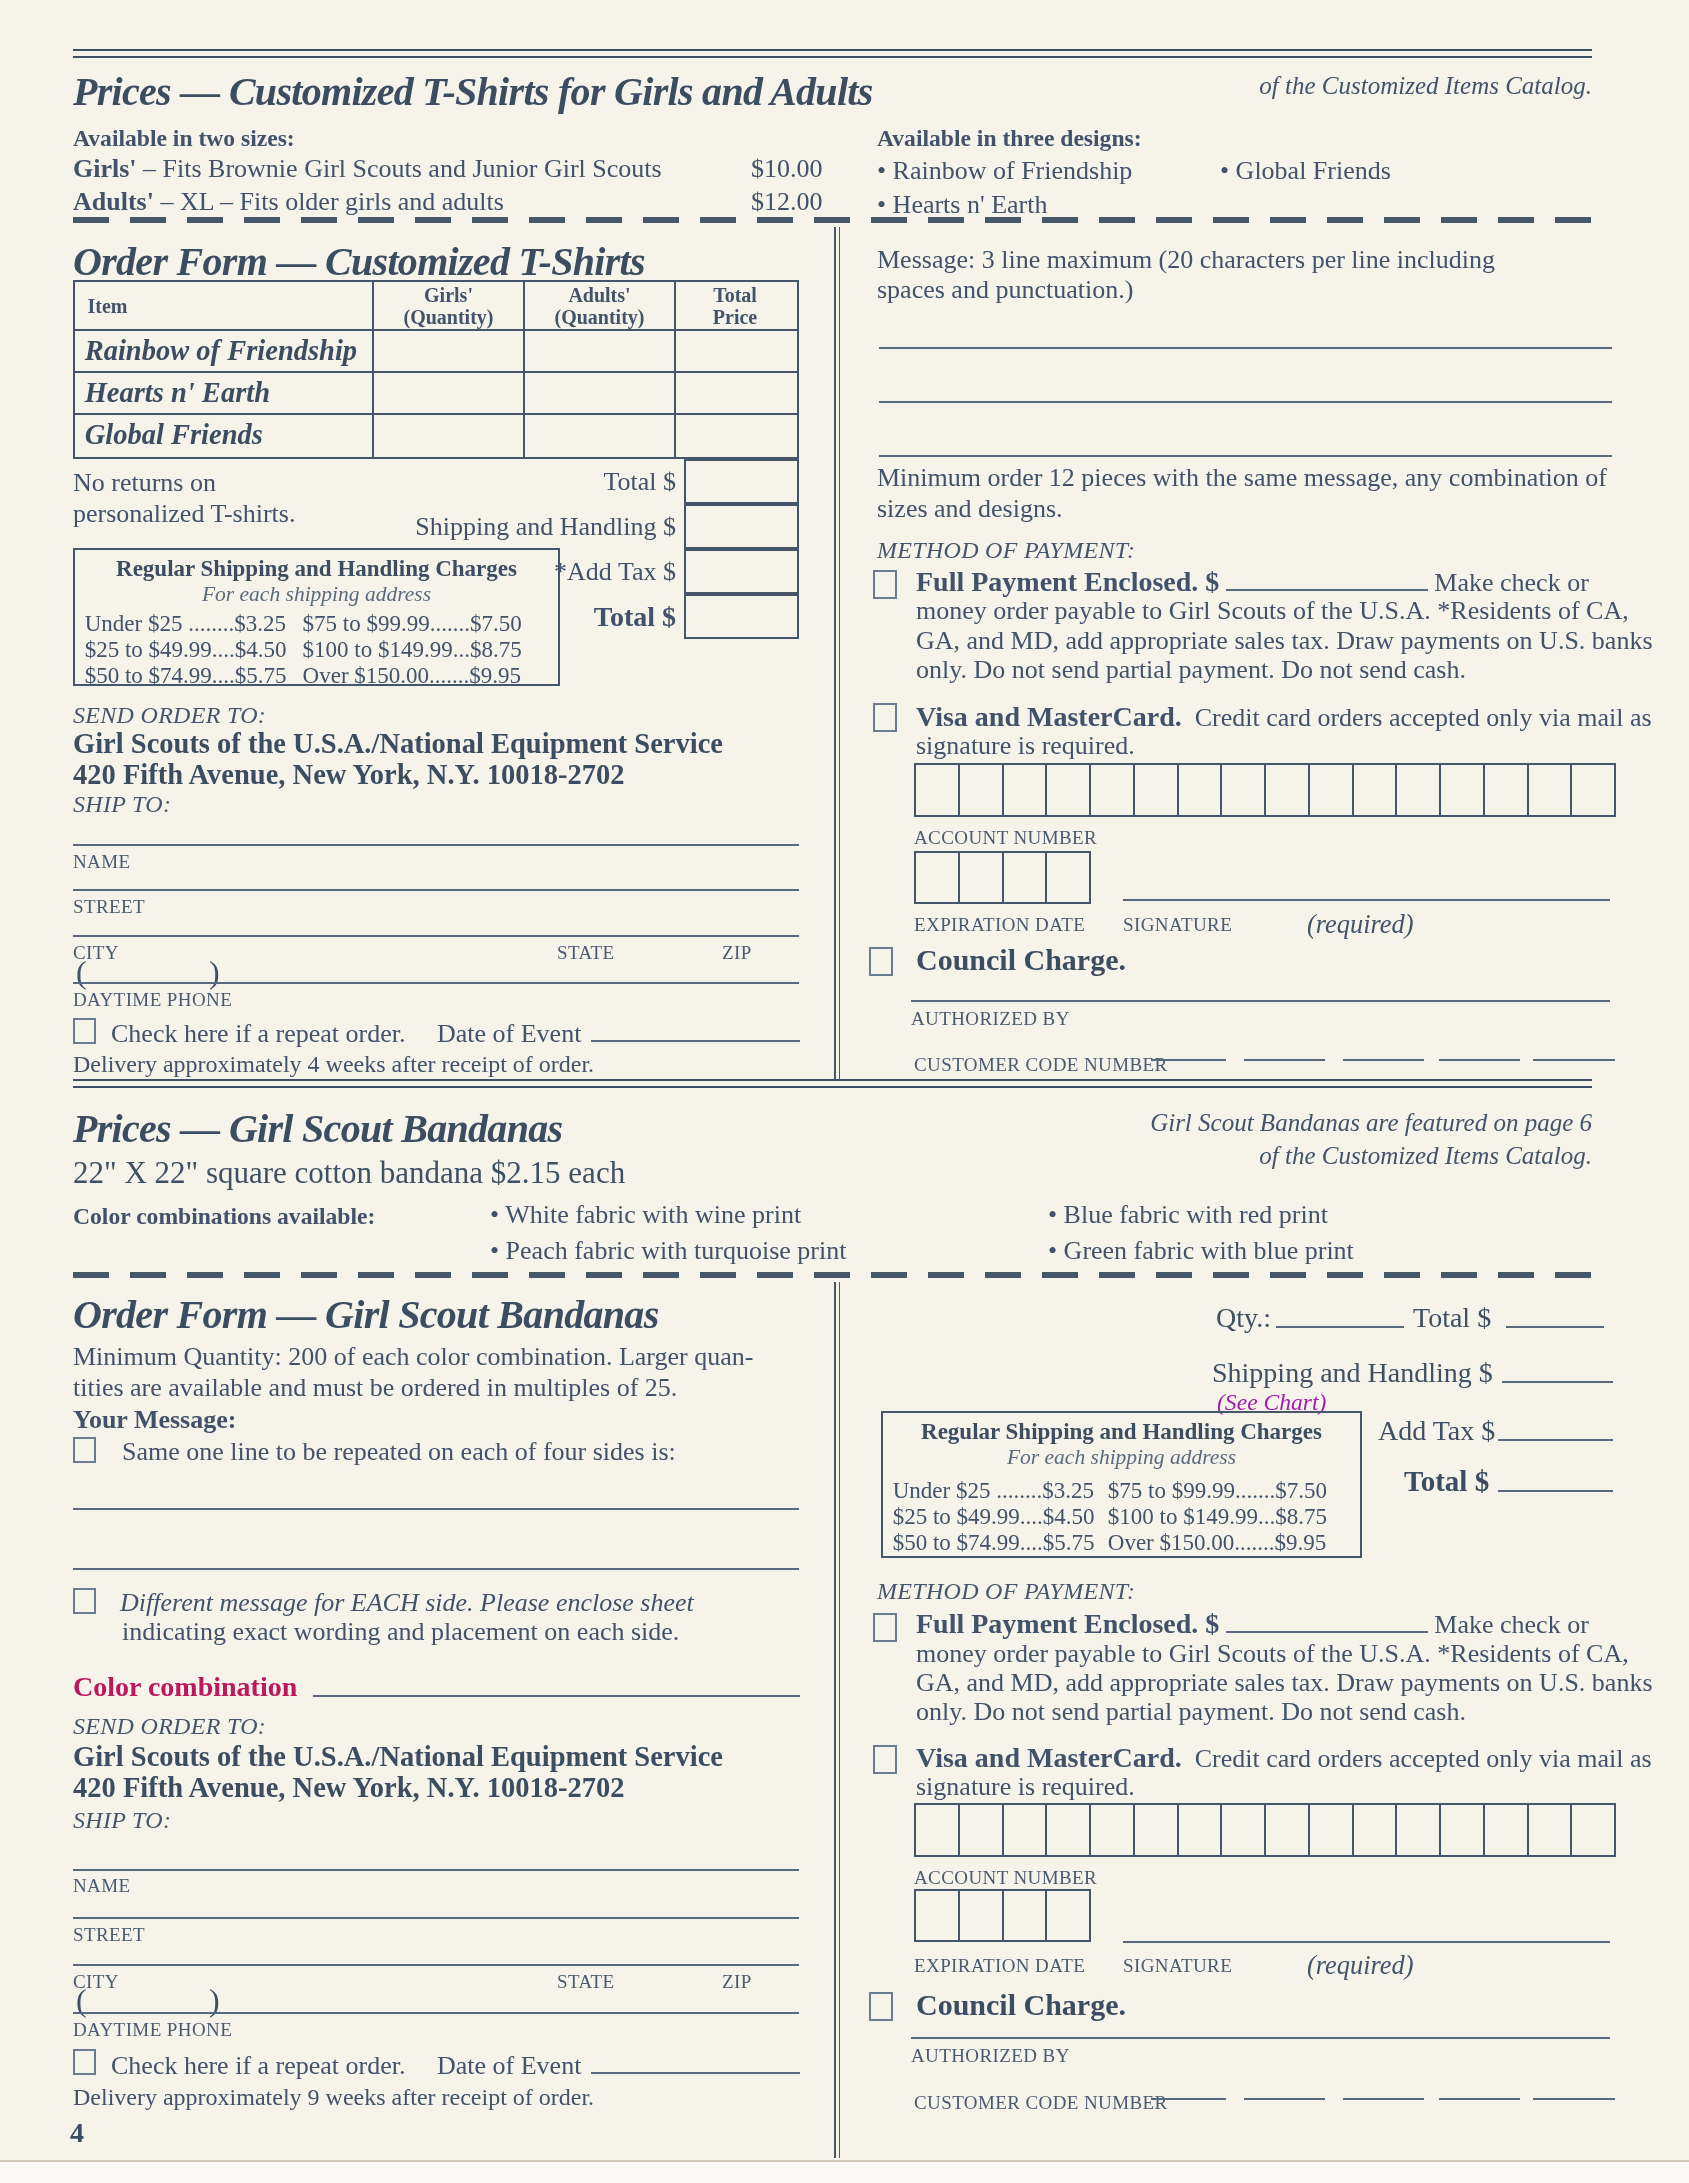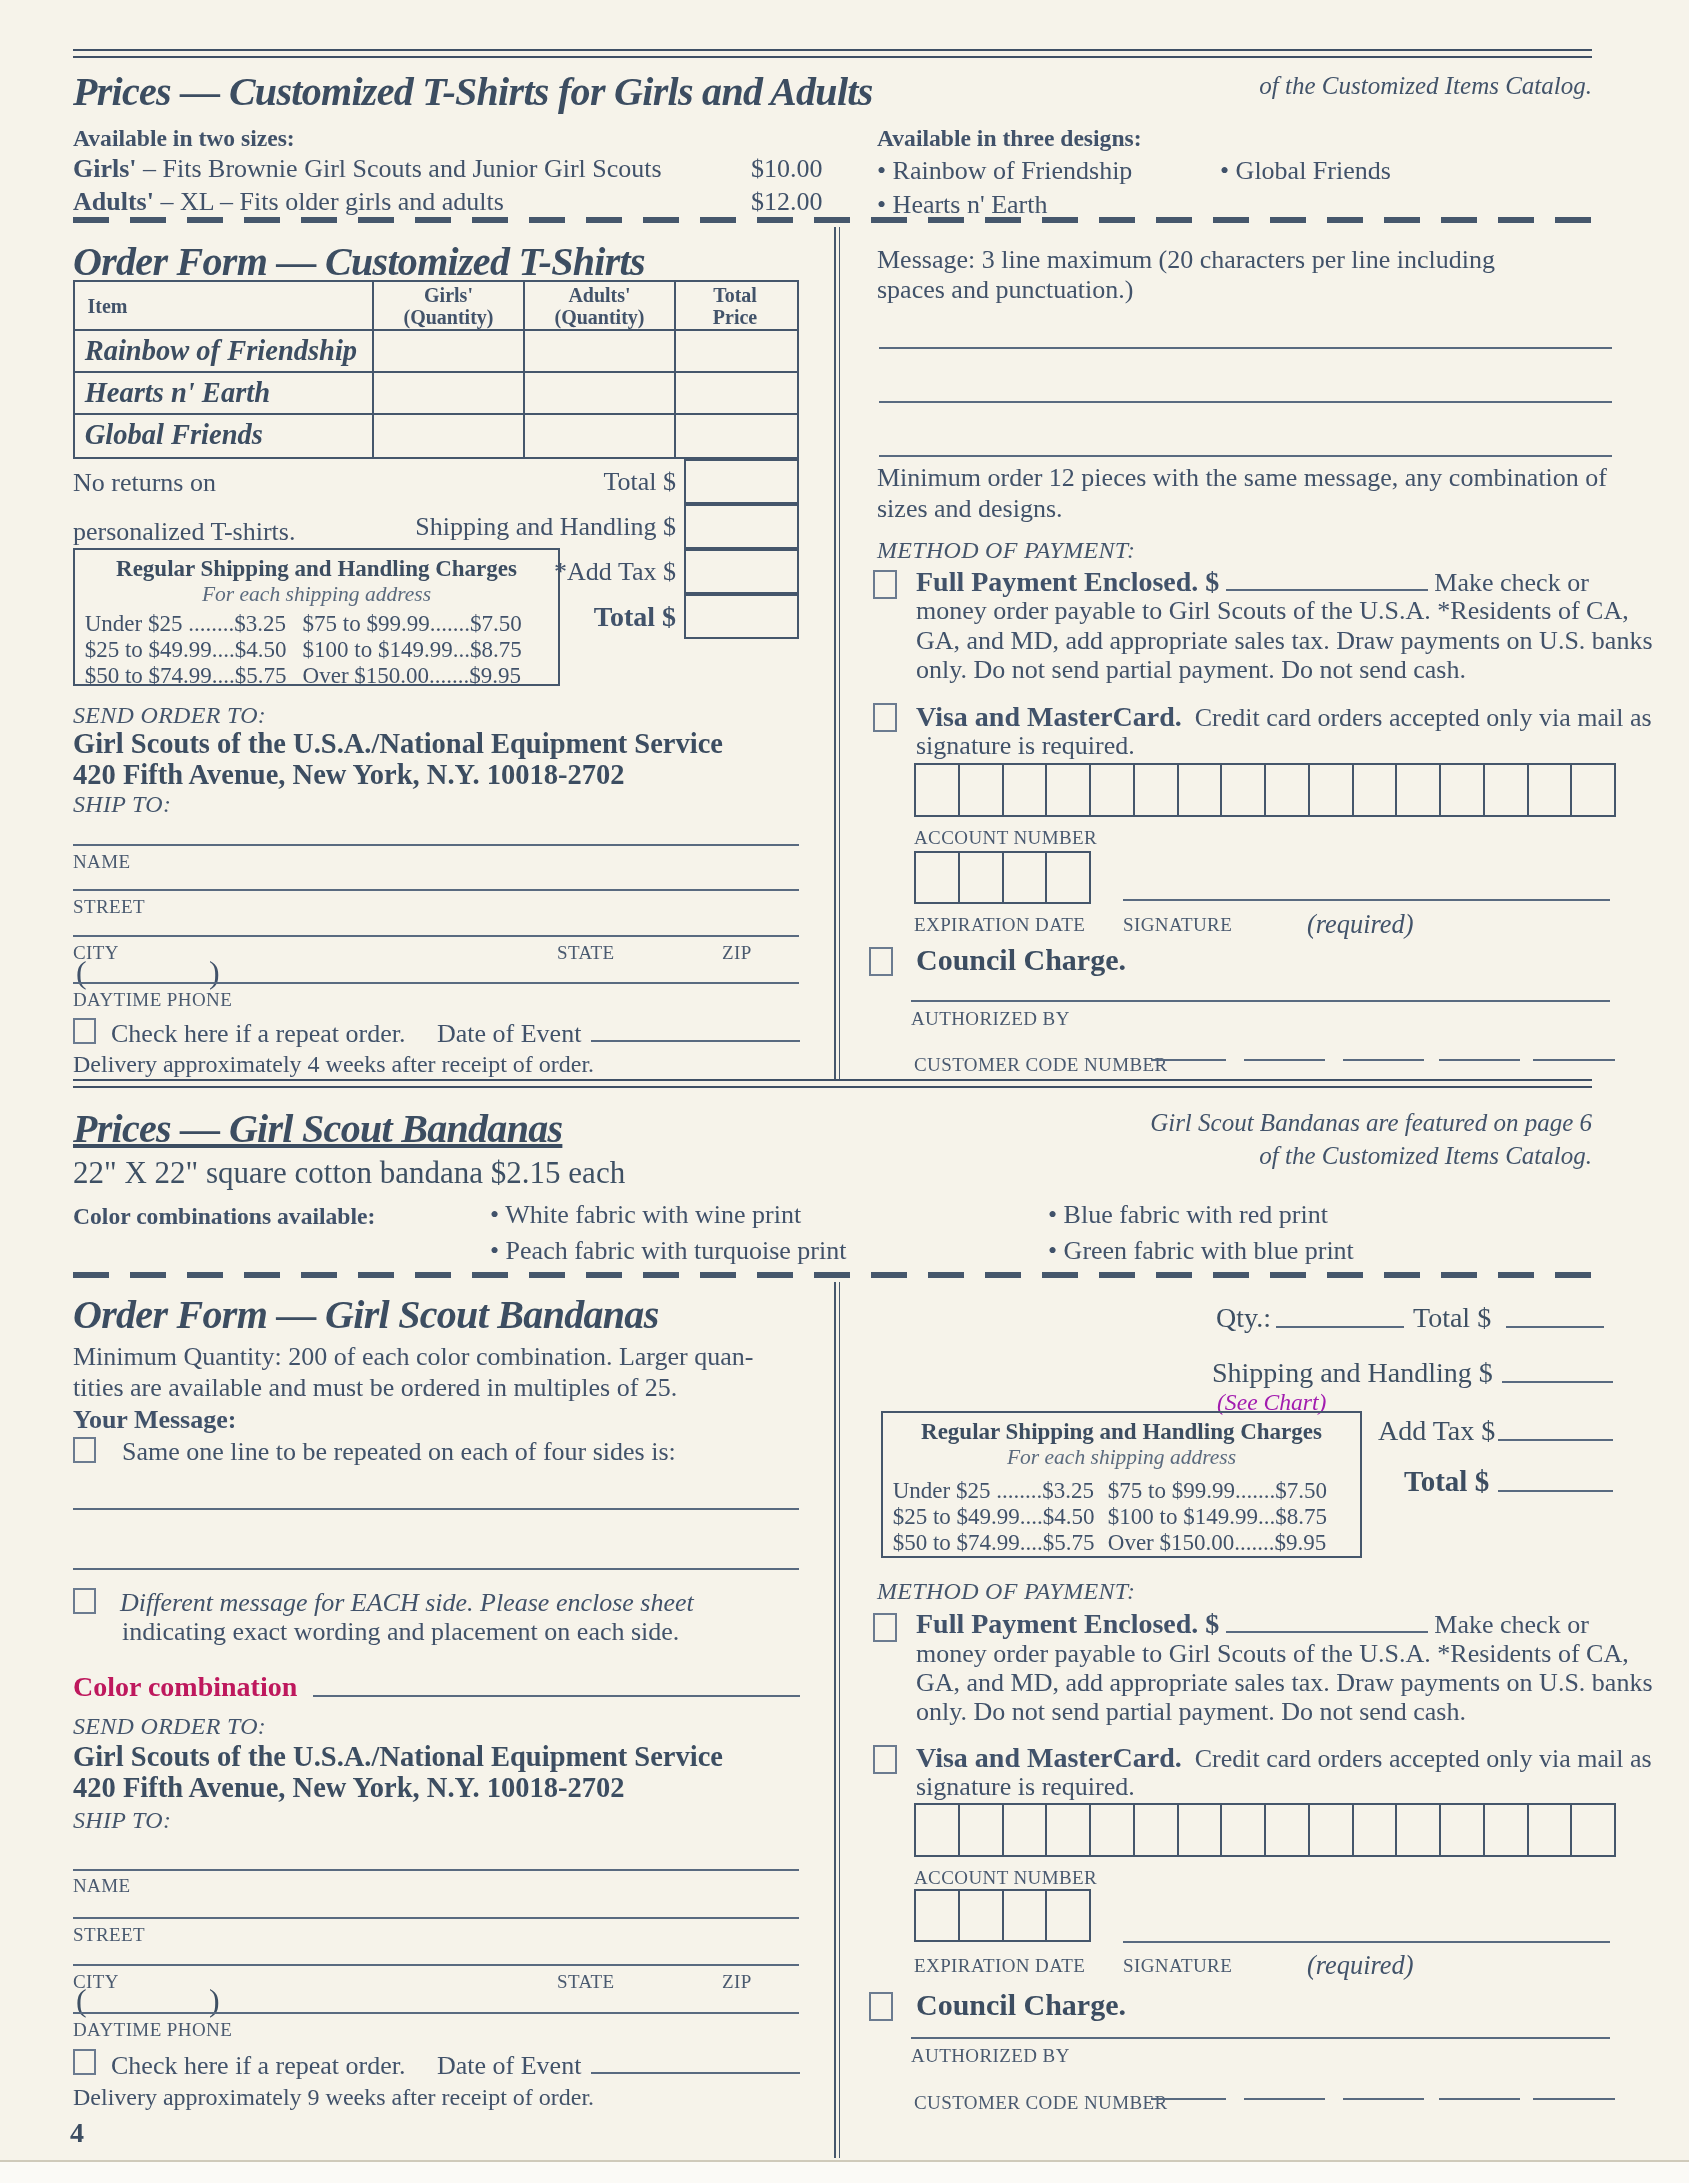--- a/index.html
+++ b/index.html
@@ -117,21 +117,21 @@
   <div class="abs mbox" style="left:684px; top:459px;"></div>
   <div class="abs mbox" style="left:684px; top:504px;"></div>
   <div class="abs mbox" style="left:684px; top:549px;"></div>
   <div class="abs mbox" style="left:684px; top:594px;"></div>
   <div class="abs mlabel" style="left:245px; top:467px;">Total $</div>
   <div class="abs mlabel" style="left:245px; top:512px;">Shipping and Handling $</div>
   <div class="abs mlabel" style="left:245px; top:557px;">*Add Tax $</div>
   <div class="abs mlabel b" style="left:245px; top:601px; font-size:28px;">Total $</div>
 
   <div class="abs t37 nw" style="left:73px; top:468px;">No returns on</div>
-  <div class="abs t37 nw" style="left:73px; top:499px;margin-top:18px;">personalized T-shirts.</div>
+  <div class="abs t37 nw" style="left:73px; top:499px;">personalized T-shirts.</div>
 
   <div class="abs chartbox" style="left:73px; top:548px; width:487px; height:138px;">
     <div class="chart-title">Regular Shipping and Handling Charges</div>
     <div class="chart-sub">For each shipping address</div>
     <div class="chart-rows">
       <span>Under $25 ........$3.25</span>
         <span>$75 to $99.99.......$7.50</span>
       <span>$25 to $49.99....$4.50</span>
         <span>$100 to $149.99...$8.75</span>
       <span>$50 to $74.99....$5.75</span>
@@ -218,21 +218,21 @@
   <div class="abs caps nw" style="left:911px; top:1008px;">AUTHORIZED BY</div>
   <div class="abs caps nw" style="left:914px; top:1054px;">CUSTOMER CODE NUMBER</div>
   <div class="abs line" style="left:1151px; top:1038px; width:75px;"></div>
   <div class="abs line" style="left:1244px; top:1038px; width:81px;"></div>
   <div class="abs line" style="left:1343px; top:1038px; width:81px;"></div>
   <div class="abs line" style="left:1439px; top:1038px; width:81px;"></div>
   <div class="abs line" style="left:1533px; top:1038px; width:82px;"></div>
 
   <div class="abs dblrule" style="left:73px; top:1079px; width:1519px;"></div>
 
-  <div class="abs h1" style="left:73px; top:1105px;text-decoration:underline;">Prices — Girl Scout Bandanas</div>
+  <div class="abs h1" style="left:73px; top:1105px;">Prices — Girl Scout Bandanas</div>
   <div class="abs note" style="right:98px; top:1107px;">
     <div>Girl Scout Bandanas are featured on page 6</div>
     <div>of the Customized Items Catalog.</div>
   </div>
   <div class="abs nw" style="left:73px; top:1155px; font-size:31px; color:#3e5064;">22" X 22" square cotton bandana $2.15 each</div>
   <div class="abs t37 b nw" style="left:73px; top:1203px; font-size:23.6px;">Color combinations available:</div>
   <div class="abs t37 nw" style="left:490px; top:1200px;"><span>• </span><span>White fabric with wine print</span></div>
   <div class="abs t37 nw" style="left:490px; top:1236px;"><span>• </span><span>Peach fabric with turquoise print</span></div>
   <div class="abs t37 nw" style="left:1048px; top:1200px;"><span>• </span><span>Blue fabric with red print</span></div>
   <div class="abs t37 nw" style="left:1048px; top:1236px;"><span>• </span><span>Green fabric with blue print</span></div>

